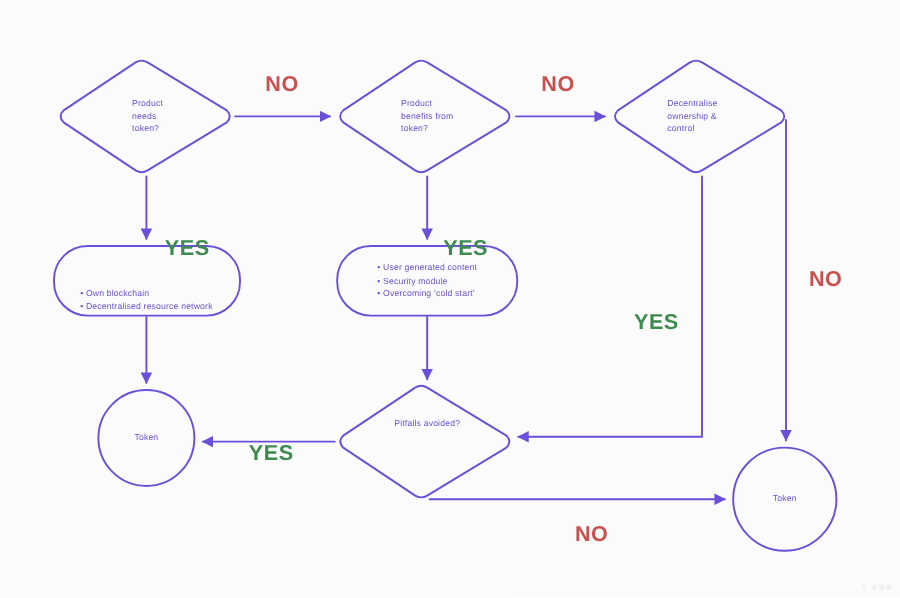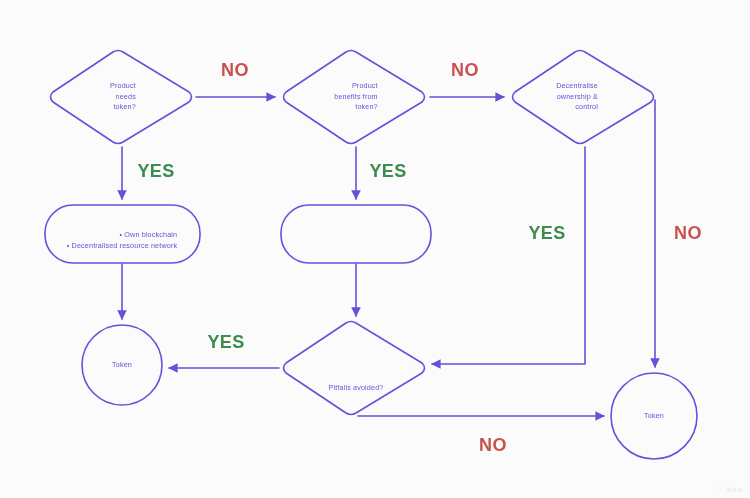--- a/index.html
+++ b/index.html
@@ -22,35 +22,35 @@
     width: 750px;
     height: 498px;
   }
   .node-label {
     position: absolute;
     color: #6b4fd8;
     font-family: "Liberation Sans", sans-serif;
     font-size: 7.2px;
     line-height: 10.5px;
     letter-spacing: 0.15px;
-    text-align: right;
+    text-align: left;
     white-space: pre;
     transform: translate(-50%, -50%);
     pointer-events: none;
   }
   .edge-label {
     position: absolute;
     font-family: "Liberation Sans", sans-serif;
     font-size: 18px;
     font-weight: bold;
     letter-spacing: 0.4px;
     transform: translate(-50%, -50%);
     white-space: pre;
   }
-  .edge-label.yes { color: #3d8b4f; }
+  .edge-label.yes { color: #3d8b4f; margin-top: 36px; }
   .edge-label.no  { color: #c9504e; }
   #watermark {
     position: absolute;
     right: 6px;
     bottom: 4px;
     font-size: 8px;
     letter-spacing: 1px;
     color: #f0f0f0;
     font-family: "Liberation Sans", sans-serif;
     user-select: none;
@@ -113,25 +113,28 @@
 token?</div>
 
   <div class="node-label" style="left: 356px; top: 97px; color: rgb(107, 79, 216);">Product
 benefits from
 token?</div>
 
   <div class="node-label" style="left: 577px; top: 97px; color: rgb(107, 79, 216);">Decentralise
 ownership &amp;
 control</div>
 
-  <div class="node-label" style="left: 122px; top: 240px; color: rgb(107, 79, 216);">• Own blockchain
+  <div class="node-label" style="left: 122px; top: 250px; color: rgb(107, 79, 216);">• Own blockchain
 • Decentralised resource network</div>
 
+  <div class="node-label" style="left: 356px; top: 234px; color: rgb(107, 79, 216);">• User generated content
+• Security module
+• Overcoming ‘cold start’</div>
 
-  <div class="node-label" style="left: 356px; top: 388px; color: rgb(107, 79, 216);">Pitfalls avoided?</div>
+  <div class="node-label" style="left: 356px; top: 353px; color: rgb(107, 79, 216);">Pitfalls avoided?</div>
 
   <div class="node-label" style="left: 122px; top: 365px; color: rgb(107, 79, 216);">Token</div>
 
   <div class="node-label" style="left: 654px; top: 416px; color: rgb(107, 79, 216);">Token</div>
 
   <div class="edge-label no" style="left: 235px; top: 70px; color: rgb(201, 80, 78);">NO</div>
 
   <div class="edge-label no" style="left: 465px; top: 70px; color: rgb(201, 80, 78);">NO</div>
 
   <div class="edge-label yes" style="left: 156px; top: 171px; color: rgb(61, 139, 79);">YES</div>

